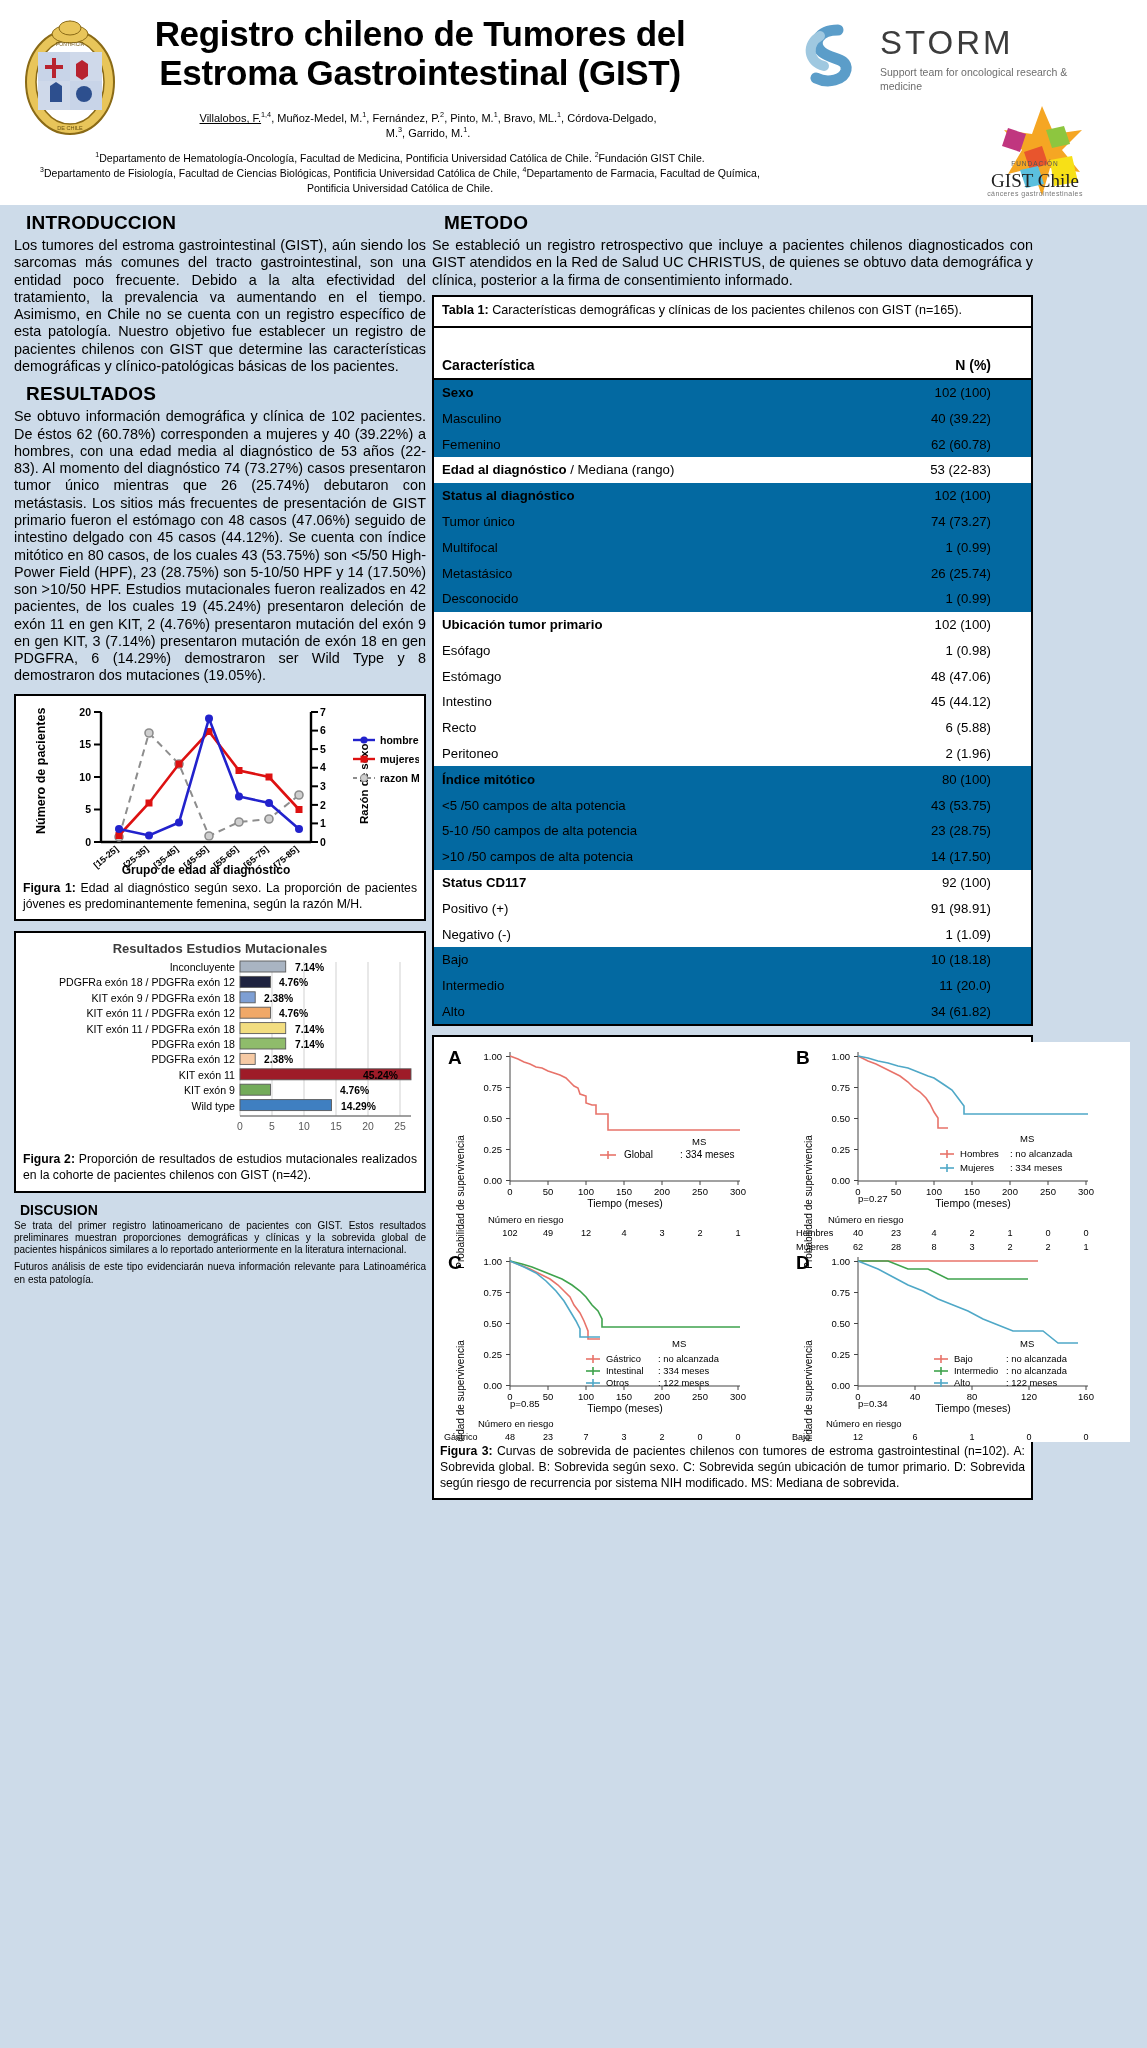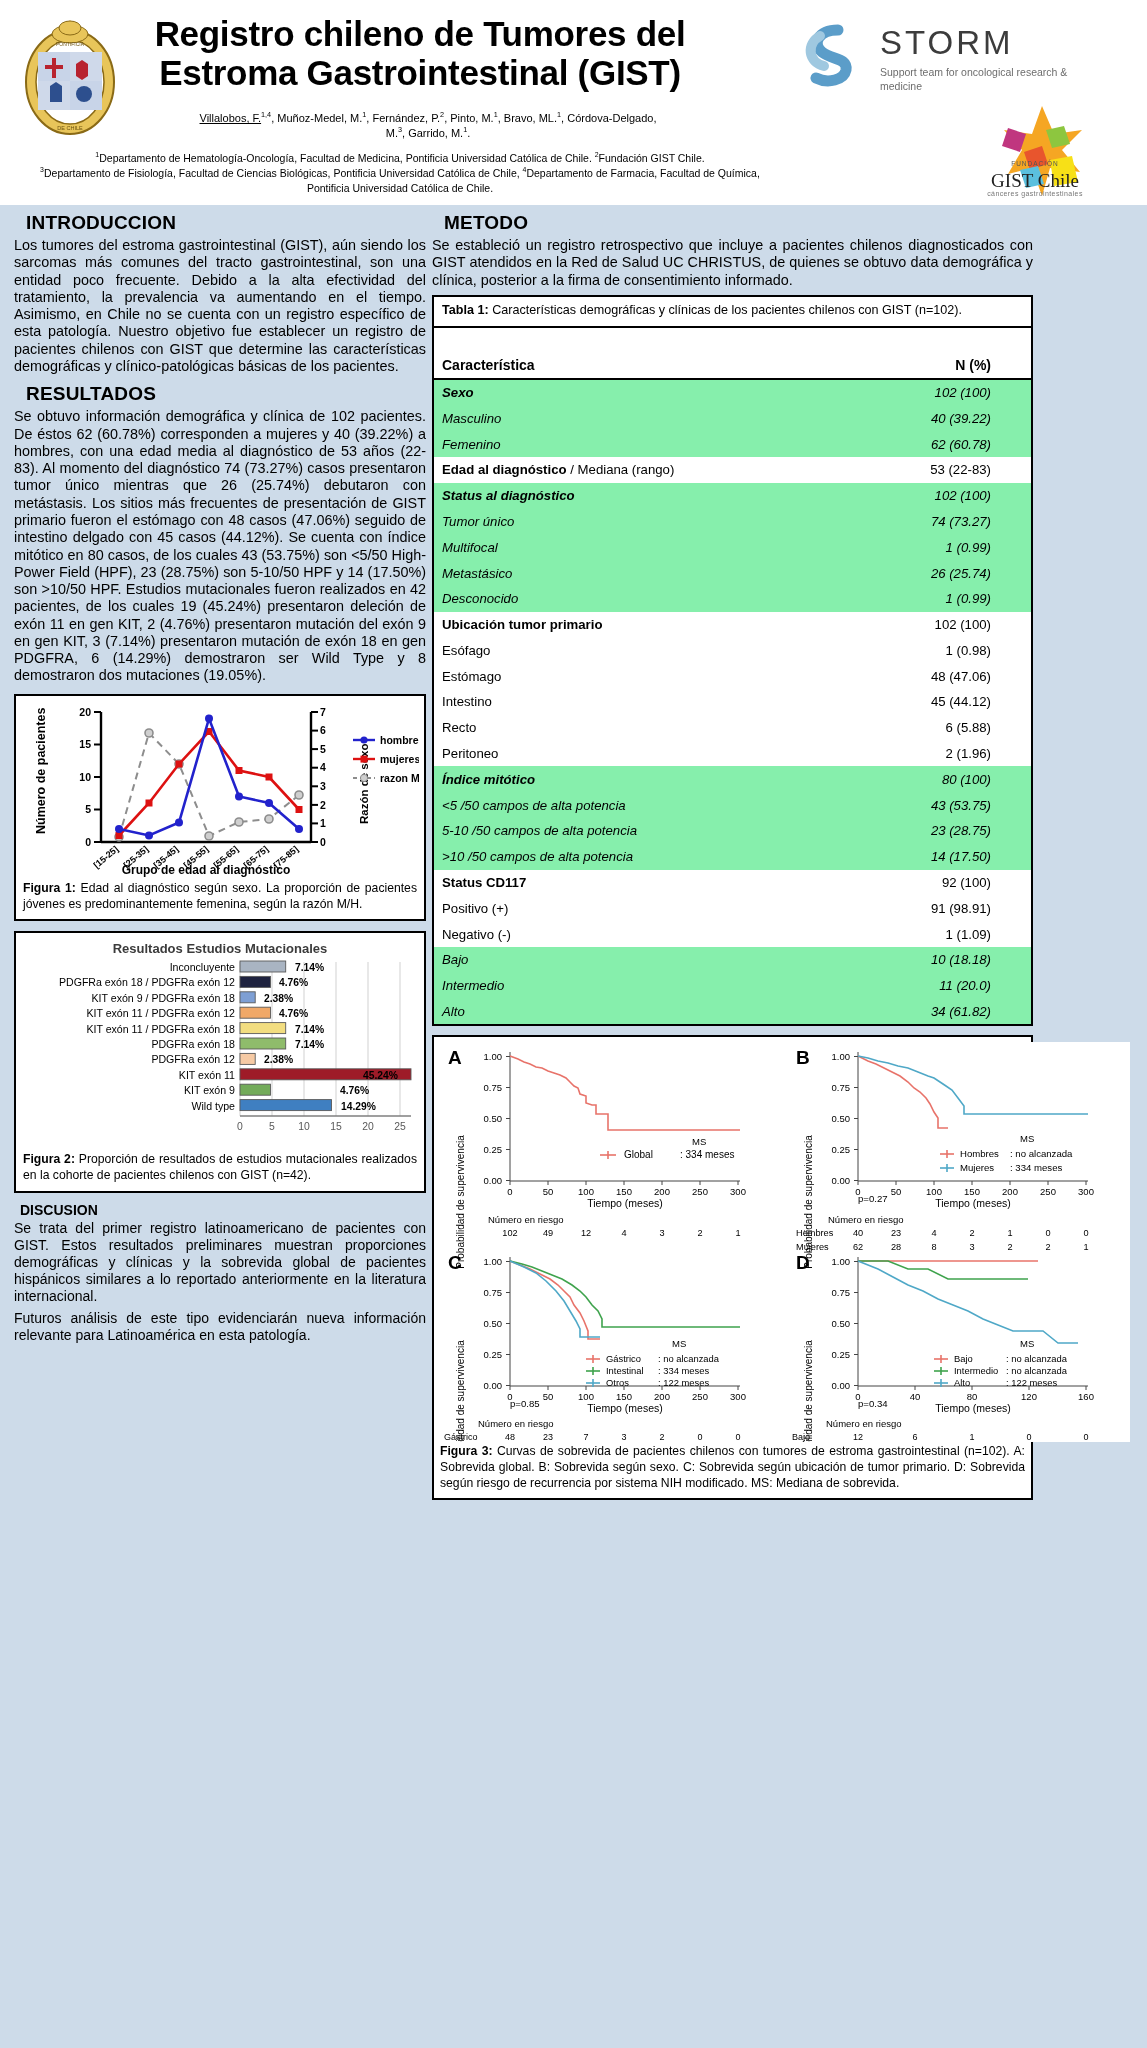--- a/index.html
+++ b/index.html
@@ -75,35 +75,35 @@
   .tcap{
     font-size:12.6px;padding:6px 8px 7px 8px;line-height:1.26;
     border-bottom:2px solid #000;
   }
   .tcap b{font-weight:bold;}
   table.t1{border-collapse:collapse;width:100%;font-size:13.2px;margin-top:24px;}
   table.t1 td{padding:5.4px 8px;vertical-align:middle;}
   table.t1 td.v{text-align:right;padding-right:40px;white-space:nowrap;}
   tr.hd td{font-weight:bold;font-size:14px;border-bottom:2px solid #000;padding:5px 8px;}
   tr.grp td{font-weight:bold;}
-  tr.sh{background:#86efac;font-style:italic;}
+  tr.sh{background:#0369a1;}
   td.ind{padding-left:30px;}
   
   .figbox{
     border:2px solid #000;background:#fff;margin-top:9px;padding:6px 7px 7px 7px;
   }
   .figcap{
     font-size:12.2px;line-height:1.3;text-align:justify;margin-top:4px;
     font-family:"Liberation Sans",sans-serif;
   }
   .figcap b{font-weight:bold;}
   
   .disc{margin-top:9px;}
   .disc h2{font-size:14px;font-weight:bold;margin:0 0 2px 6px;}
-  .disc p{font-size:14px;line-height:1.21;text-align:justify;margin:0 0 5px 0;}
+  .disc p{font-size:10px;line-height:1.21;text-align:justify;margin:0 0 5px 0;}
   
   .ch-title{font-size:13px;font-weight:bold;text-align:center;color:#3b3b3b;margin:2px 0 0 0;}
   svg{display:block;}
 </style>
 </head>
 <body>
 
 <div class="header">
 
   <svg class="crest" viewBox="0 0 96 126">
@@ -349,21 +349,21 @@
   </div>
 </div>
 
 <div class="colR">
 
   <h2 class="sec">METODO</h2>
   <p class="body">Se estableció un registro retrospectivo que incluye a pacientes chilenos diagnosticados con GIST atendidos en la Red de Salud UC CHRISTUS, de quienes se obtuvo data demográfica y clínica, posterior a la firma de consentimiento informado.</p>
 
   <div class="tablebox">
     <div class="tcap">
-      <b>Tabla 1:</b><span> Características demográficas y clínicas de los pacientes chilenos con GIST (n=102).</span>
+      <b>Tabla 1:</b><span> Características demográficas y clínicas de los pacientes chilenos con GIST (n=165).</span>
     </div>
     <table class="t1">
       <tbody id="t1body">
         <tr class="hd">
           <td>Característica</td>
           <td class="v">N (%)</td>
         </tr>
       <tr class="sh grp">
             <td>Sexo</td>
             <td class="v" style="font-weight: normal;">102 (100)</td>

